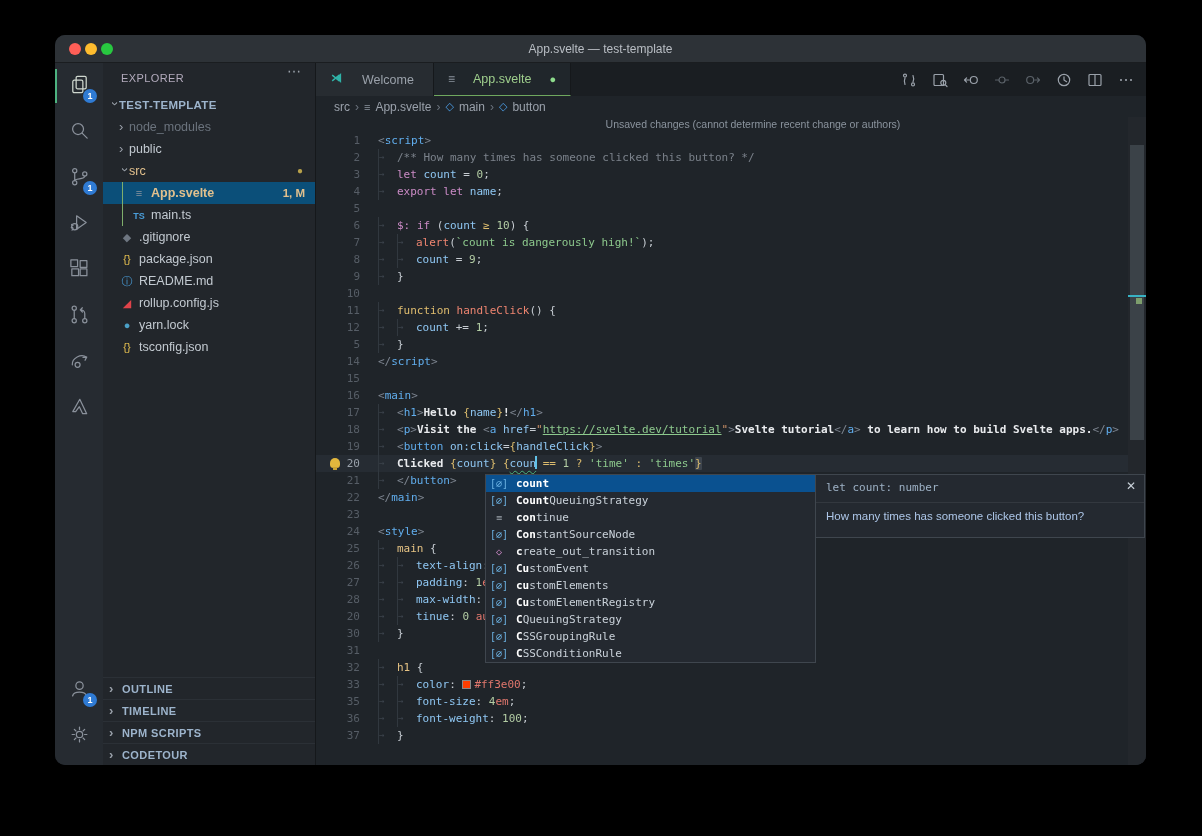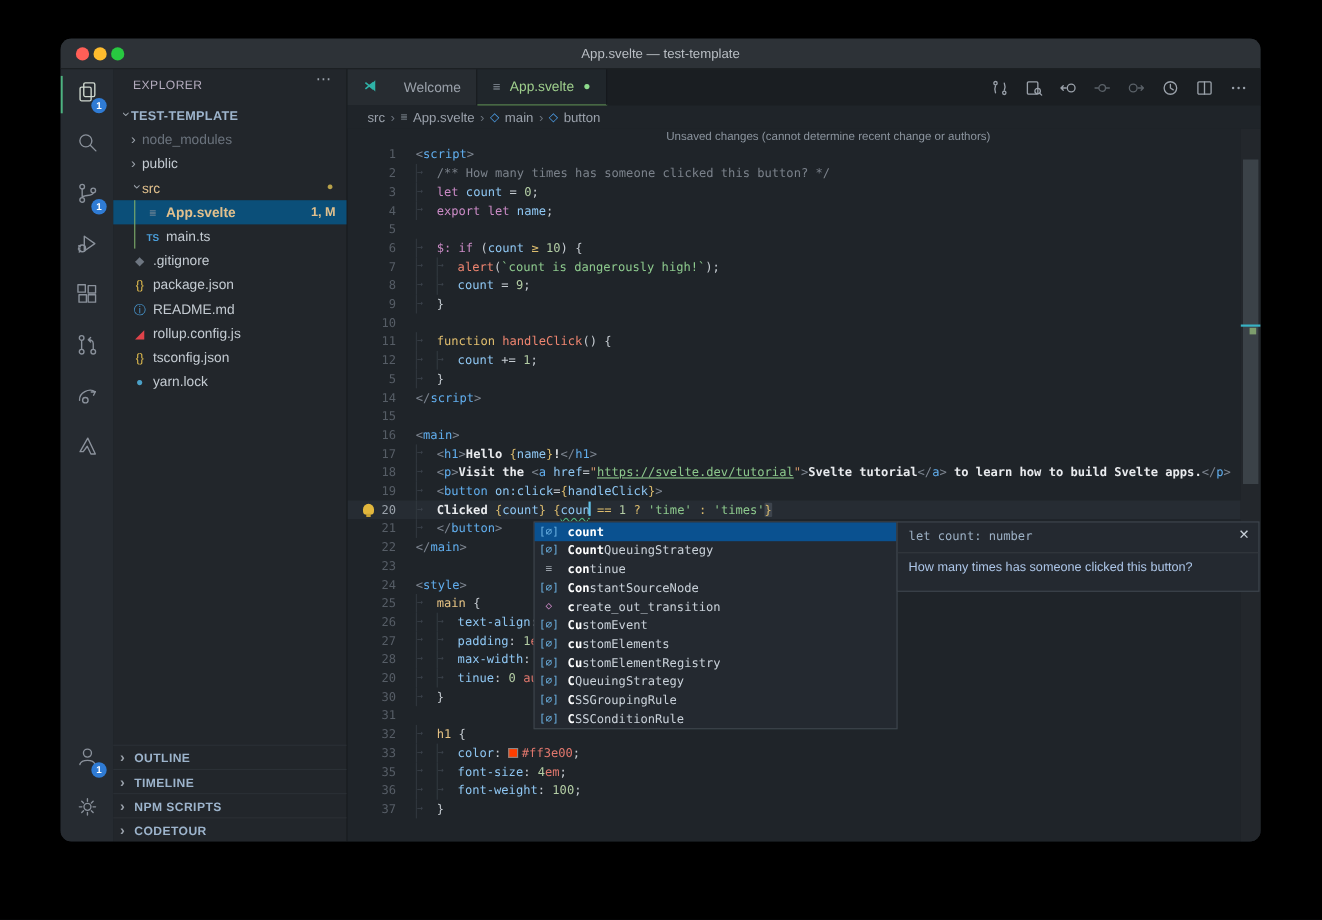--- a/index.html
+++ b/index.html
@@ -48,23 +48,23 @@
   .dot-mod { position:absolute; right:12px; top:0; color:#b8a14a; font-size:10px; }
   #guide-src { position:absolute; left:19px; width:1px; background:#7fae6b; }
   #sb-bottom { position:absolute; bottom:0; left:0; right:0; }
   .sect { height:22px; line-height:22px; padding-left:6px; border-top:1px solid #2b3036;
           color:#9db4cc; font-weight:bold; font-size:11px; letter-spacing:.4px; cursor:pointer; }
   .sect .chev { margin-right:3px; }
   
   #editor { position:absolute; left:261px; top:28px; right:0; bottom:0; background:#1f2429; }
   #tabbar { position:absolute; left:0; top:0; right:0; height:33px; background:#1a1e22;
             display:flex; }
-  .tab { position:relative; height:33px; padding:0 14px; display:flex; align-items:center; gap:7px;
+  .tab { position:relative; height:33px; padding:0 14px; display:flex; align-items:center; gap:18px;
          font-size:12.5px; color:#9aa1aa; background:#272c31; border-right:1px solid #15181b;
-         cursor:pointer; min-width:118px;justify-content:space-between; }
+         cursor:pointer; min-width:118px; }
   .tab.active { background:#20262b; color:#9ece8c; border-bottom:1px solid #6fa85e; }
   .tab .ticon { font-size:12px; color:#8b949e; }
   .tab .dirty { color:#8ddb8c; font-size:11px; }
   #edit-toolbar { position:absolute; right:8px; top:0; height:33px; display:flex; align-items:center;
                   gap:7px; }
   .tbtn { width:24px; height:24px; display:flex; align-items:center; justify-content:center;
           color:#9aa1aa; cursor:pointer; }
   .tbtn.dim { color:#5a6168; }
   .tbtn svg { width:16px; height:16px; fill:none; stroke:currentColor; stroke-width:1.2;
               stroke-linecap:round; stroke-linejoin:round; }
@@ -224,22 +224,22 @@
         <div class="trow root" style="padding-left: 6px;"><span class="chev down">›</span><span class="tlabel">TEST-TEMPLATE</span></div>
         <div class="trow dim" style="padding-left: 16px;"><span class="chev">›</span><span class="tlabel">node_modules</span></div>
         <div class="trow" style="padding-left: 16px;"><span class="chev">›</span><span class="tlabel">public</span></div>
         <div class="trow modified" style="padding-left: 16px;"><span class="chev down">›</span><span class="tlabel">src</span><span class="dot-mod">●</span></div>
         <div class="trow selected modified" style="padding-left: 28px; font-weight: bold;"><span class="ficon" style="color: rgb(139, 148, 158);">≡</span><span class="tlabel">App.svelte</span><span class="tbadge">1, M</span></div>
         <div class="trow" style="padding-left: 28px;"><span class="ficon" style="color: rgb(74, 158, 218); font-size: 9px; font-weight: bold;">TS</span><span class="tlabel">main.ts</span></div>
         <div class="trow" style="padding-left: 16px;"><span class="ficon" style="color: rgb(110, 118, 129);">◆</span><span class="tlabel">.gitignore</span></div>
         <div class="trow" style="padding-left: 16px;"><span class="ficon" style="color: rgb(232, 194, 80);">{}</span><span class="tlabel">package.json</span></div>
         <div class="trow" style="padding-left: 16px;"><span class="ficon" style="color: rgb(74, 158, 218);">ⓘ</span><span class="tlabel">README.md</span></div>
         <div class="trow" style="padding-left: 16px;"><span class="ficon" style="color: rgb(224, 67, 74);">◢</span><span class="tlabel">rollup.config.js</span></div>
+        <div class="trow" style="padding-left: 16px;"><span class="ficon" style="color: rgb(75, 160, 199);">●</span><span class="tlabel">yarn.lock</span></div>
         <div class="trow" style="padding-left: 16px;"><span class="ficon" style="color: rgb(232, 194, 80);">{}</span><span class="tlabel">tsconfig.json</span></div>
-        <div class="trow" style="padding-left: 16px;"><span class="ficon" style="color: rgb(75, 160, 199);">●</span><span class="tlabel">yarn.lock</span></div>
         <div id="guide-src" style="top: 88px; height: 44px;"></div>
       </div>
     <div id="sb-bottom">
         <div class="sect"><span class="chev">›</span><span>OUTLINE</span></div>
         <div class="sect"><span class="chev">›</span><span>TIMELINE</span></div>
         <div class="sect"><span class="chev">›</span><span>NPM SCRIPTS</span></div>
         <div class="sect"><span class="chev">›</span><span>CODETOUR</span></div>
       </div>
   </div>
 

